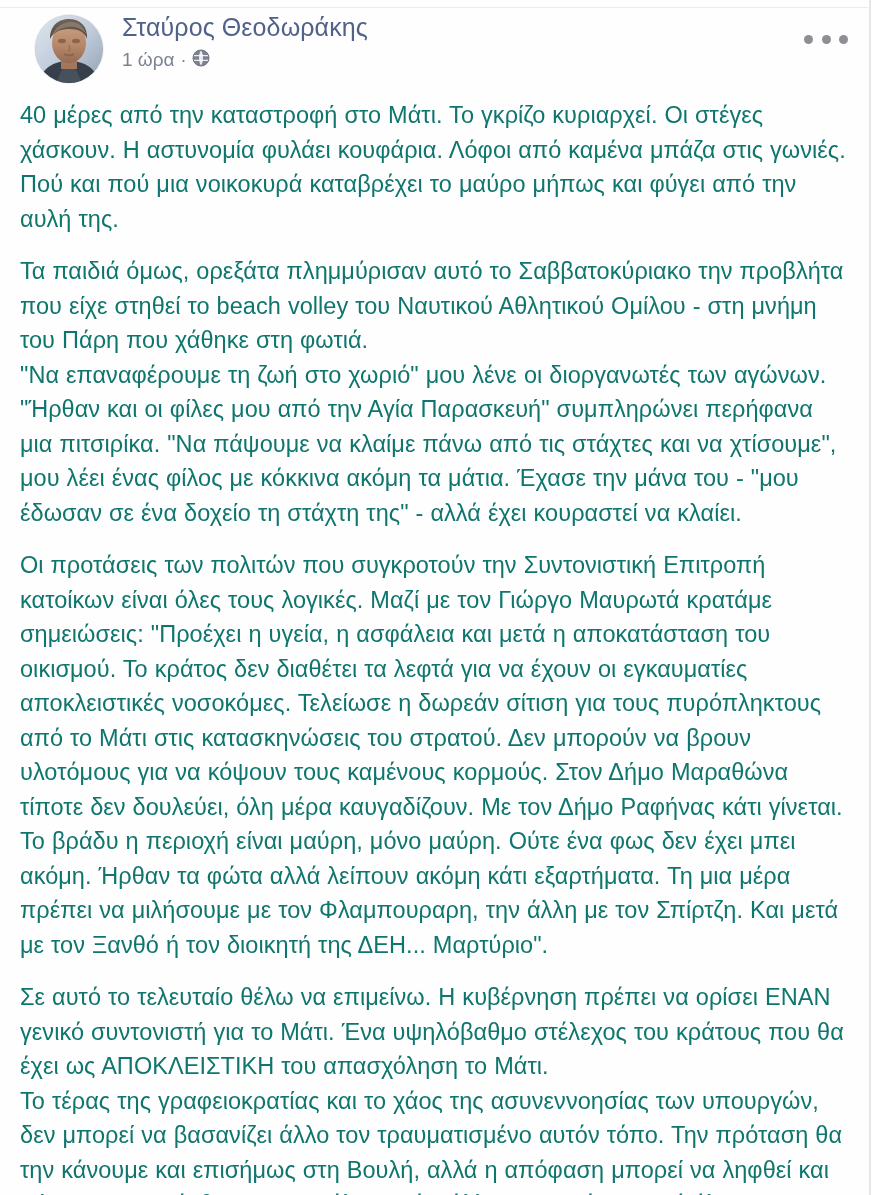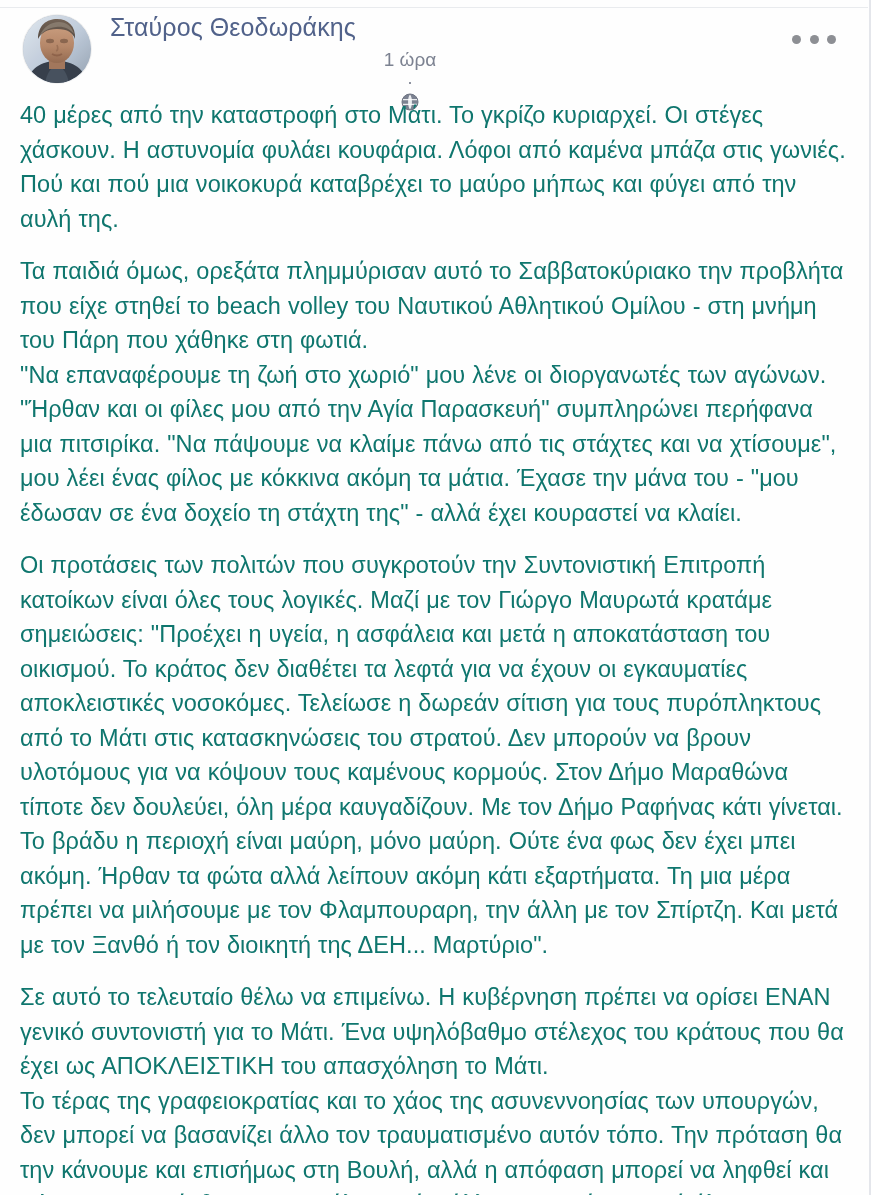--- a/index.html
+++ b/index.html
@@ -52,21 +52,21 @@
     right: 0;
     top: 0;
     width: 9px;
     height: 1195px;
     background: #ffffff;
   }
 
   
   .post-header {
     position: absolute;
-    left: 18px;
+    left: 30px;
     top: 12px;
     width: 834px;
     height: 74px;
   }
 
   .avatar {
     position: absolute;
     left: 5px;
     top: 3px;
     width: 68px;
@@ -90,24 +90,22 @@
     font-size: 25px;
     line-height: 30px;
     color: #51628a;
     font-weight: 400;
     letter-spacing: 0.1px;
     white-space: nowrap;
   }
 
   .meta-row {
     display: flex;
-    align-items: center;
     margin-top: 7px;
     height: 22px;
-    flex-direction: column;
   }
 
   .timestamp {
     font-size: 19px;
     line-height: 22px;
     color: #7c8291;
     white-space: nowrap;
   }
 
   .meta-dot {

